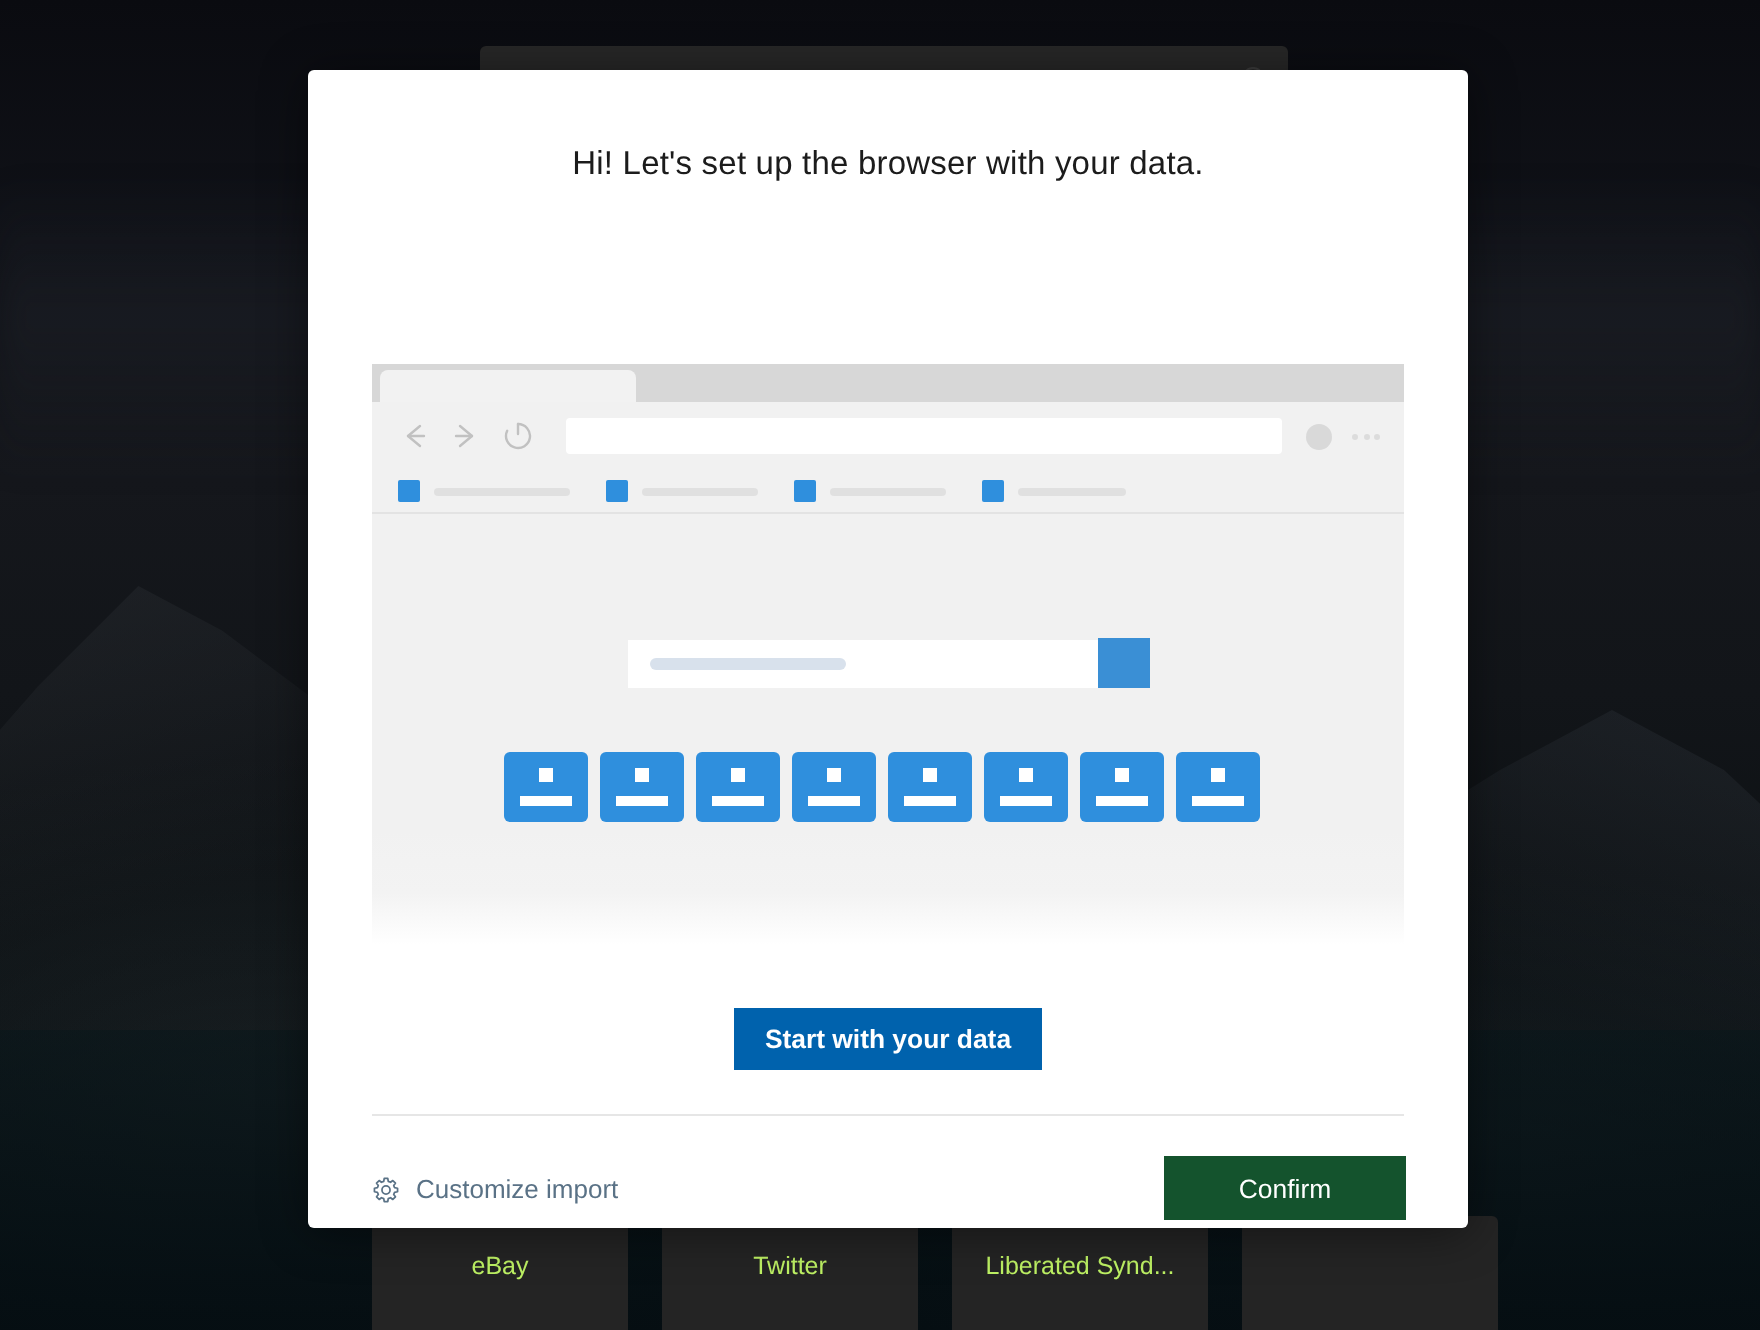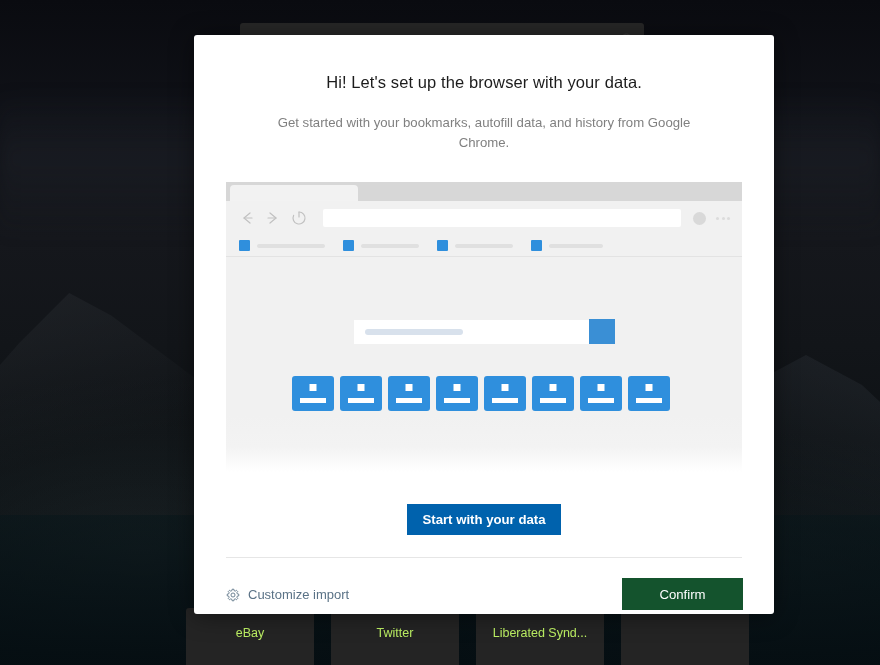--- a/index.html
+++ b/index.html
@@ -123,21 +123,20 @@
   #dialog {
     position: absolute;
     left: 154px;
     top: 35px;
     width: 580px;
     height: 579px;
     background: #ffffff;
     border-radius: 3px;
     box-shadow: 0 2px 24px rgba(0,0,0,0.45);
     overflow: hidden;
-    margin-left: 40px;
   }
 
   #dialog-title {
     margin-top: 38px;
     text-align: center;
     font-size: 16.5px;
     color: #1c1c1c;
     font-weight: 400;
     letter-spacing: 0.1px;
   }
@@ -423,21 +422,20 @@
     <span class="bg-tile-label">Liberated Synd...</span>
   </div>
   <div class="bg-tile">
     <span class="bg-tile-label"></span>
   </div>
 </div>
 
 <div id="dialog">
 
   <h1 id="dialog-title">Hi! Let's set up the browser with your data.</h1>
-  <p id="dialog-subtitle">Get started with your bookmarks, autofill data, and history from Google Chrome.</p>
 
   <div id="illustration-wrap">
     <div id="illustration">
 
       <div class="mock-tabstrip">
         <div class="mock-tab-active"></div>
       </div>
 
       <div class="mock-toolbar">
         <span class="nav-icon">

